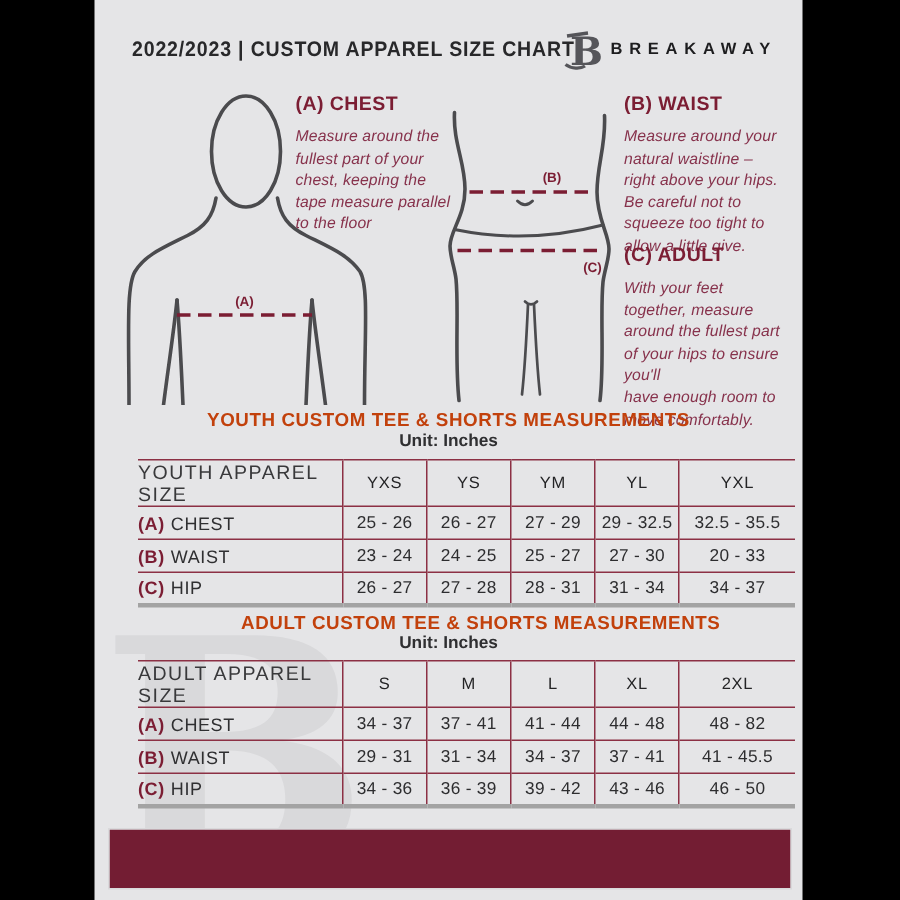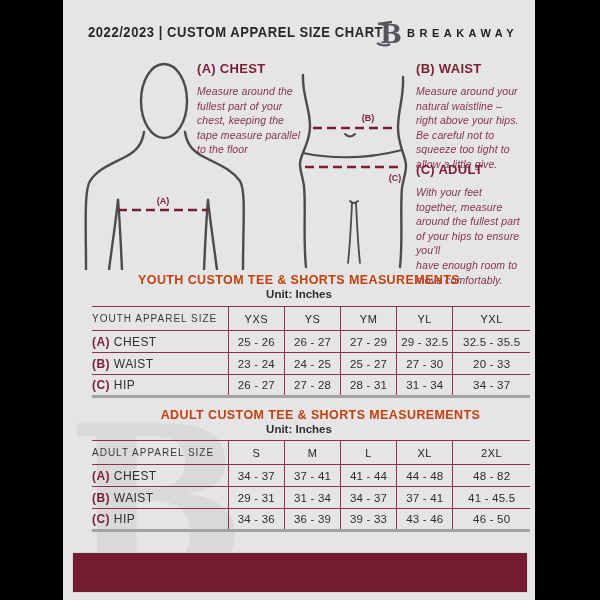--- a/index.html
+++ b/index.html
@@ -32,21 +32,21 @@
   
   table.size-table { border-collapse:collapse; table-layout:fixed; width:438px; background:transparent; }
   .size-table tr { height:22px; }
   .size-table tr.hrow { height:24px; }
   .size-table td, .size-table th { border-top:1px solid #8c3044; padding:0; font-weight:normal; }
   .size-table tr:last-child td { border-bottom:3px solid #a3a3a3; }
   .size-table td + td, .size-table th + th { border-left:1px solid #8c3044; }
   .col-label { width:136px; }
   .col-v { width:56px; }
   .col-v-last { width:77px; }
-  .th-size-label { text-align:left; padding-left:14px; font-size:10px; color:#39393b; letter-spacing:1px; }
+  .th-size-label { text-align:left; padding-left:14px; font-size:13px; color:#39393b; letter-spacing:1px; }
   .th-size { text-align:center; font-size:11px; font-weight:bold; color:#242426; letter-spacing:.5px; }
   .td-rowlabel { text-align:left; padding-left:14px; font-size:12px; color:#2f2f31; letter-spacing:.4px; }
   .td-rowlabel .pfx { font-weight:bold; color:#7b1d33; margin-right:4px; }
   .td-val { text-align:center; font-size:11.5px; color:#2d2d2f; letter-spacing:.2px; }
 
   
   .footer-bar { left:10px; top:553px; width:454px; height:39px; background:#731d33; outline:1px solid #d9d9db; z-index:2; }
 
   svg text.marker { font-family:"Liberation Sans", sans-serif; font-size:9px; font-weight:bold; fill:#7b1d33; }
 </style>
@@ -194,21 +194,21 @@
         <td class="td-val">29 - 31</td>
         <td class="td-val">31 - 34</td>
         <td class="td-val">34 - 37</td>
         <td class="td-val">37 - 41</td>
         <td class="td-val">41 - 45.5</td>
       </tr>
       <tr>
         <td class="td-rowlabel"><span class="pfx">(C)</span><span>HIP</span></td>
         <td class="td-val">34 - 36</td>
         <td class="td-val">36 - 39</td>
-        <td class="td-val">39 - 33</td>
+        <td class="td-val">39 - 42</td>
         <td class="td-val">43 - 46</td>
         <td class="td-val">46 - 50</td>
       </tr>
     </tbody>
       </table>
 
     <div class="layer footer-bar"></div>
 
   </div>
 </div>

